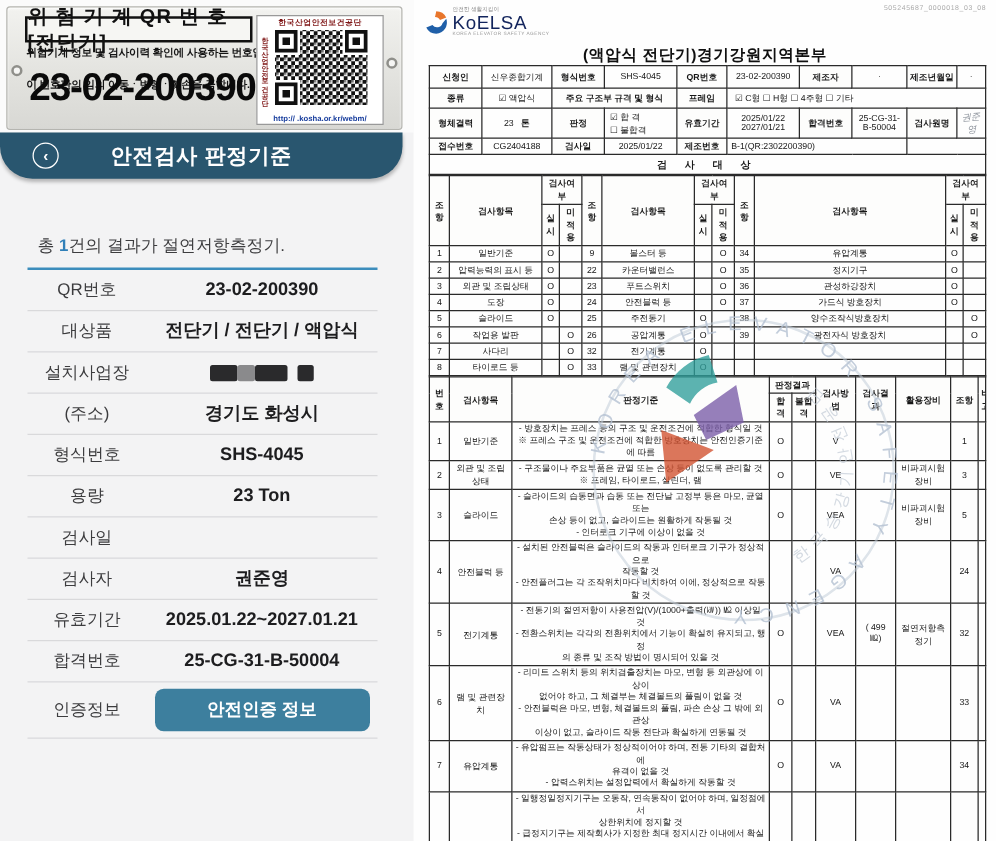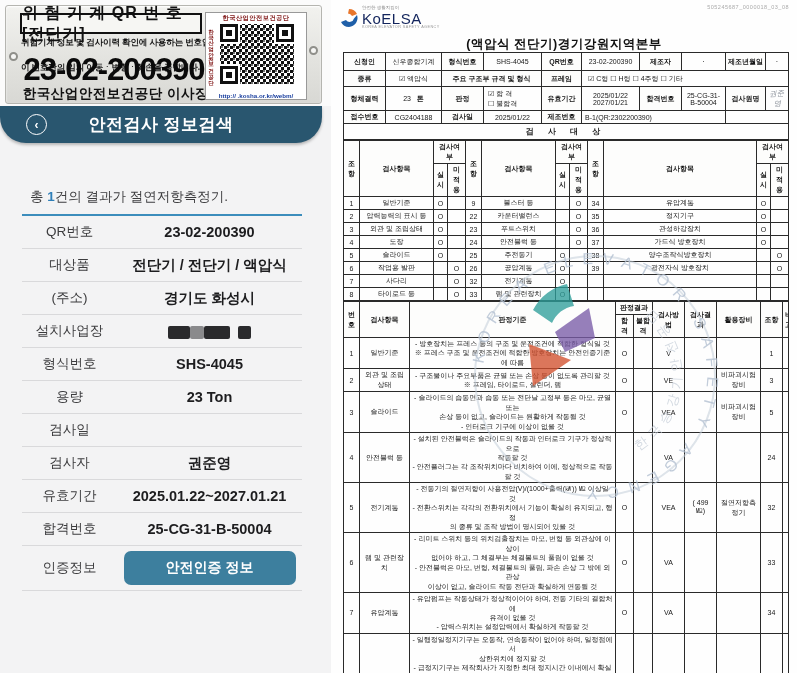--- a/index.html
+++ b/index.html
@@ -88,21 +88,20 @@
   <div id="left-panel">
 
     <div class="plate-wrap">
       <div class="plate">
         <div class="plate-hole" style="left:3px; top:46px;"></div>
         <div class="plate-hole" style="right:3px; top:40px;"></div>
         <div class="plate-title-box">위 험 기 계  QR 번 호 [전단기]</div>
         <div class="plate-line" style="top:31px;">위험기계 정보 및 검사이력 확인에 사용하는 번호입니다.</div>
         <div class="plate-line" style="top:56px;">이 번호판의 임의 이동ㆍ변형ㆍ훼손을 금합니다.</div>
         <div class="plate-number">23-02-200390</div>
-        <div class="plate-issuer">한국산업안전보건공단 이사장</div>
 
         <div class="qr-block">
           <div class="qr-top-text">한국산업안전보건공단</div>
           <div class="qr-vert-text">한국산업안전보건공단</div>
           <svg width="78" height="64" viewBox="0 0 78 64" style="position:absolute; left:12px; top:9px;">
             <defs>
               <pattern id="qrp" width="6" height="6" patternUnits="userSpaceOnUse">
                 <rect width="3" height="3" fill="#111"></rect>
                   <rect x="3" y="3" width="3" height="3" fill="#111"></rect>
                 <rect x="3" width="2" height="2" fill="#111" opacity="0.6"></rect>
@@ -133,44 +132,44 @@
           </svg>
           <div class="qr-url">http://  .kosha.or.kr/webm/</div>
         </div>
       </div>
     </div>
 
     <div class="app-header">
       <div class="back-btn">
           <span>‹</span>
         </div>
-      <div class="app-header-title">안전검사 정보검색</div>
+      <div class="app-header-title">안전검사 판정기준</div>
     </div>
 
     <div class="result-summary"><span>총 </span><b>1</b><span>건의 결과가 절연저항측정기.</span></div>
 
     <div class="app-table">
       <div class="app-row">
           <div class="app-label">QR번호</div>
           <div class="app-value">23-02-200390</div>
         </div>
       <div class="app-row">
           <div class="app-label">대상품</div>
           <div class="app-value">전단기 / 전단기 / 액압식</div>
-        </div>
-      <div class="app-row">
-          <div class="app-label">(주소)</div>
-          <div class="app-value">경기도 화성시</div>
         </div>
       <div class="app-row">
           <div class="app-label">설치사업장</div>
         <div class="app-value">
           <span class="redacted" style="width:22px;"></span><span class="redacted light" style="width:14px;"></span><span class="redacted" style="width:26px;"></span>&nbsp;&nbsp;<span class="redacted" style="width:13px;"></span>
         </div>
       </div>
+      <div class="app-row">
+          <div class="app-label">(주소)</div>
+          <div class="app-value">경기도 화성시</div>
+        </div>
       <div class="app-row">
           <div class="app-label">형식번호</div>
           <div class="app-value">SHS-4045</div>
         </div>
       <div class="app-row">
           <div class="app-label">용량</div>
           <div class="app-value">23 Ton</div>
         </div>
       <div class="app-row">
           <div class="app-label">검사일</div>

